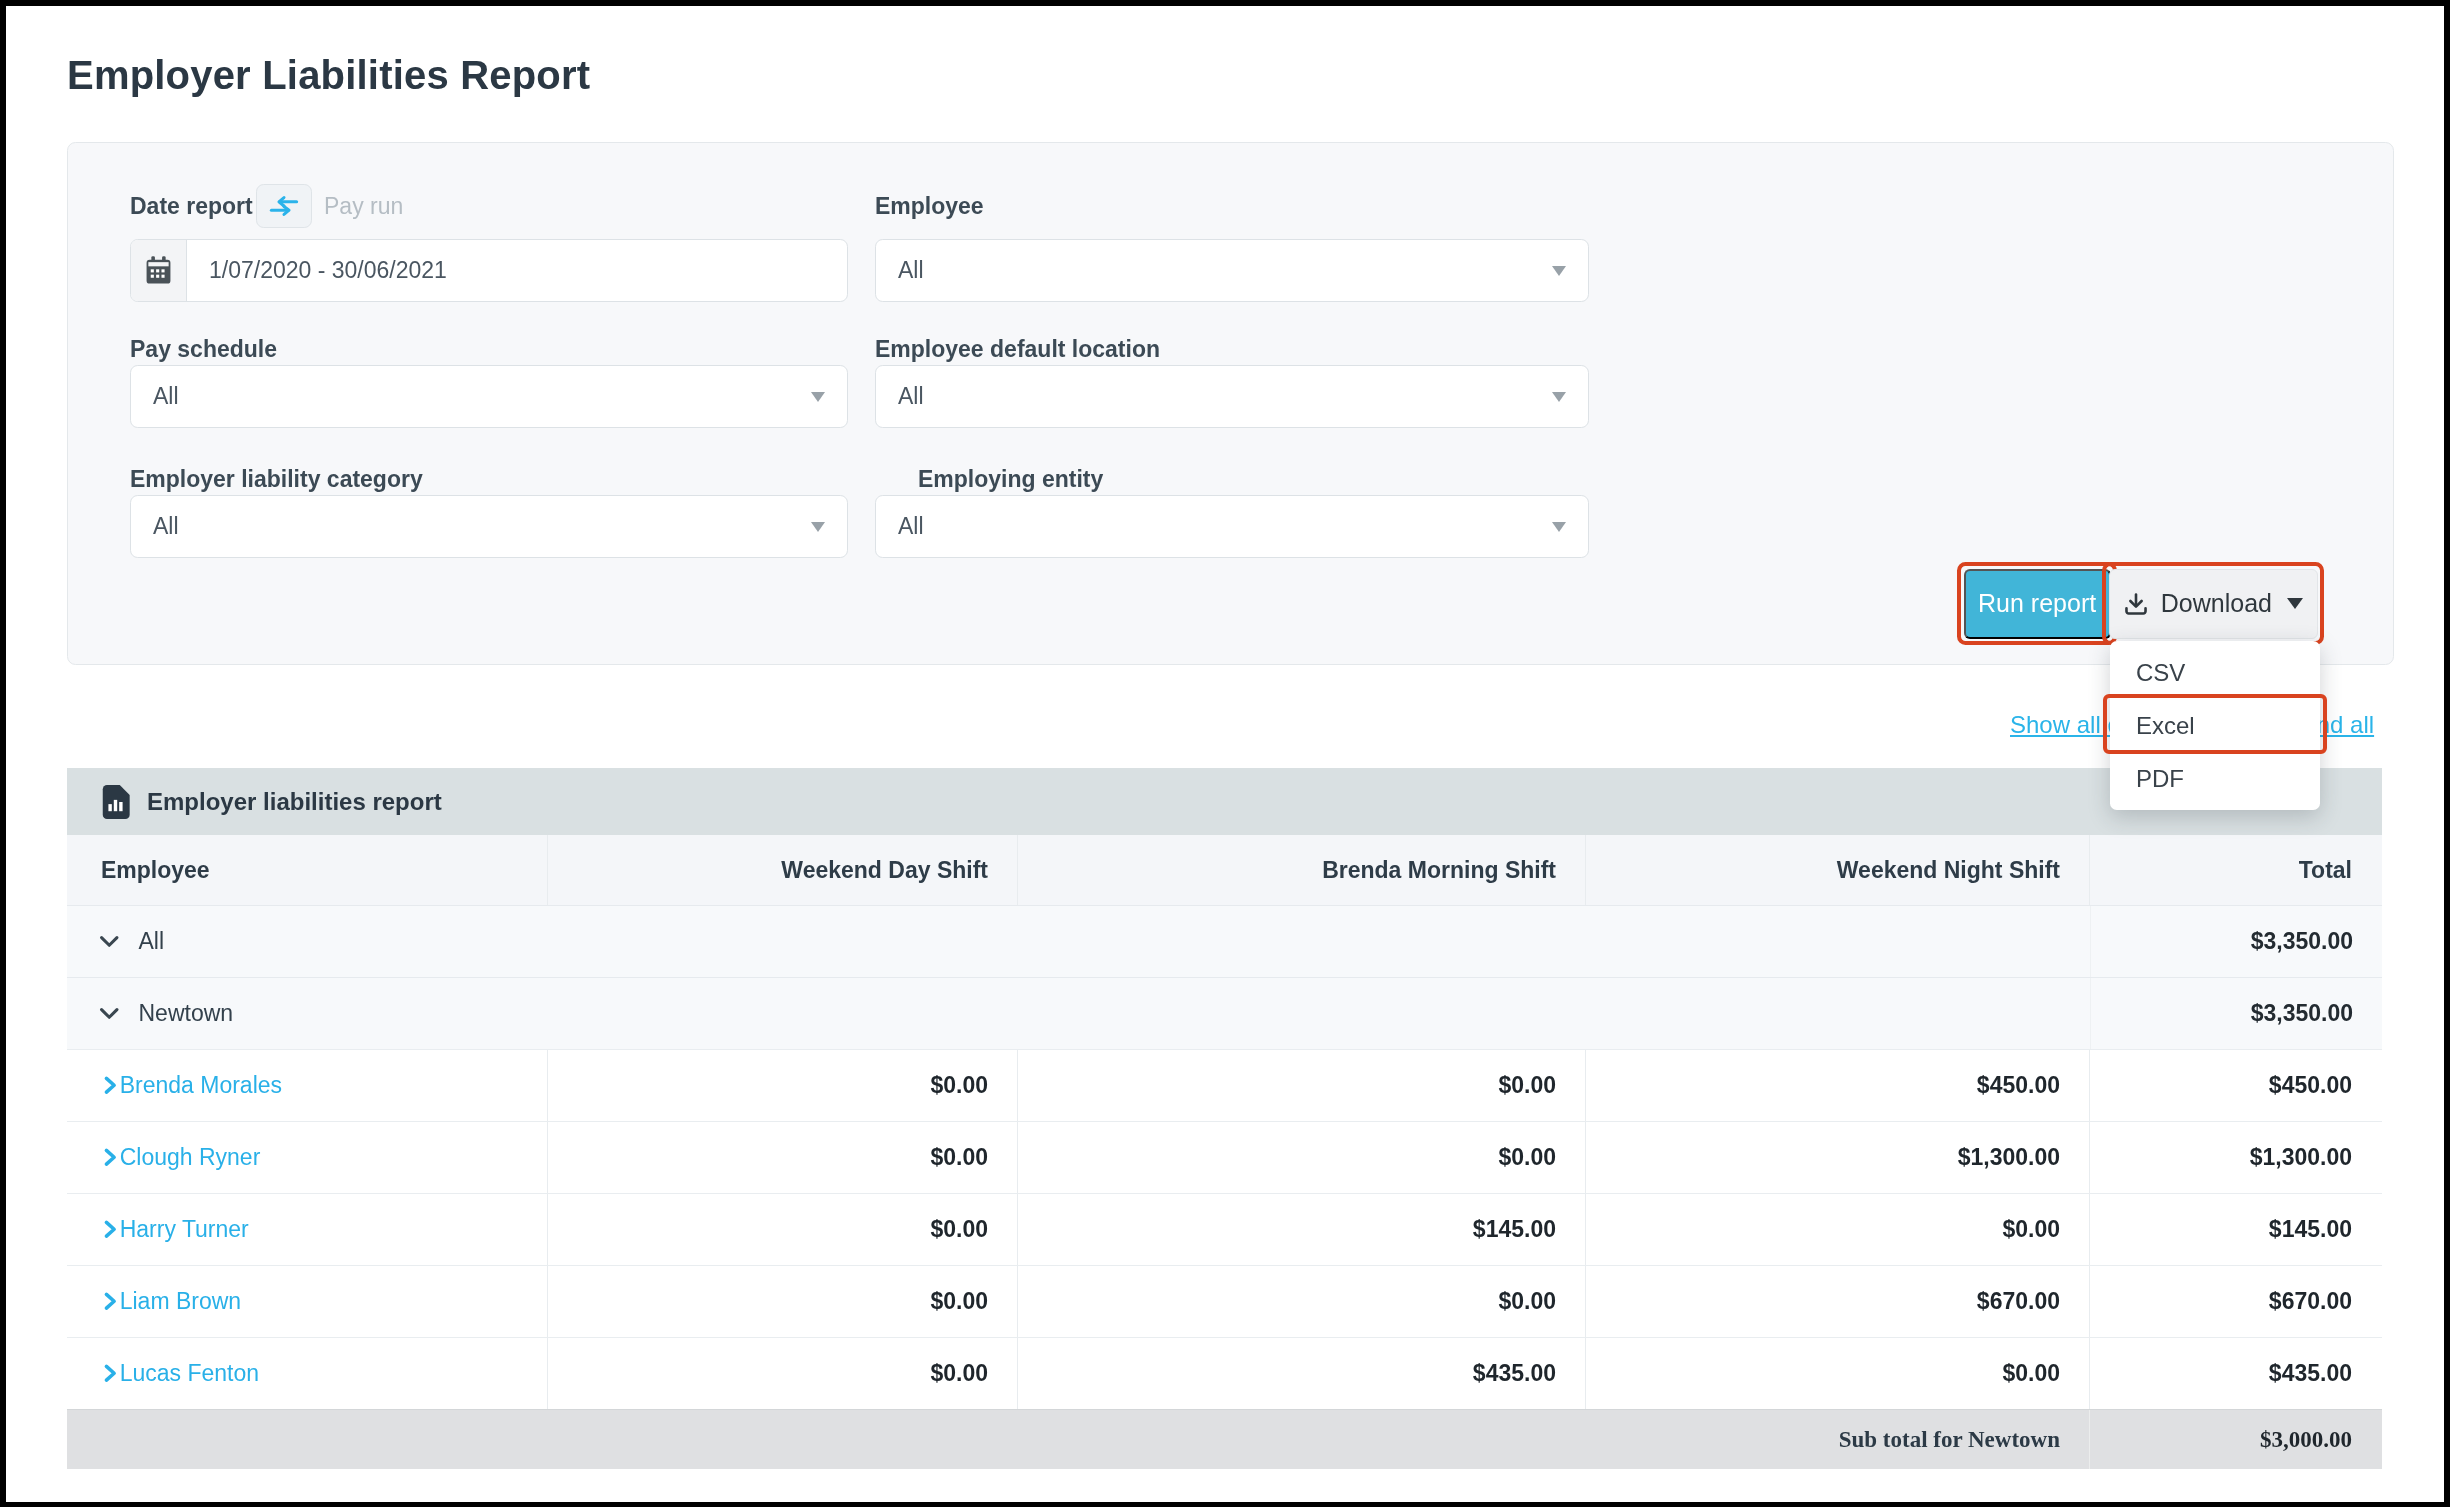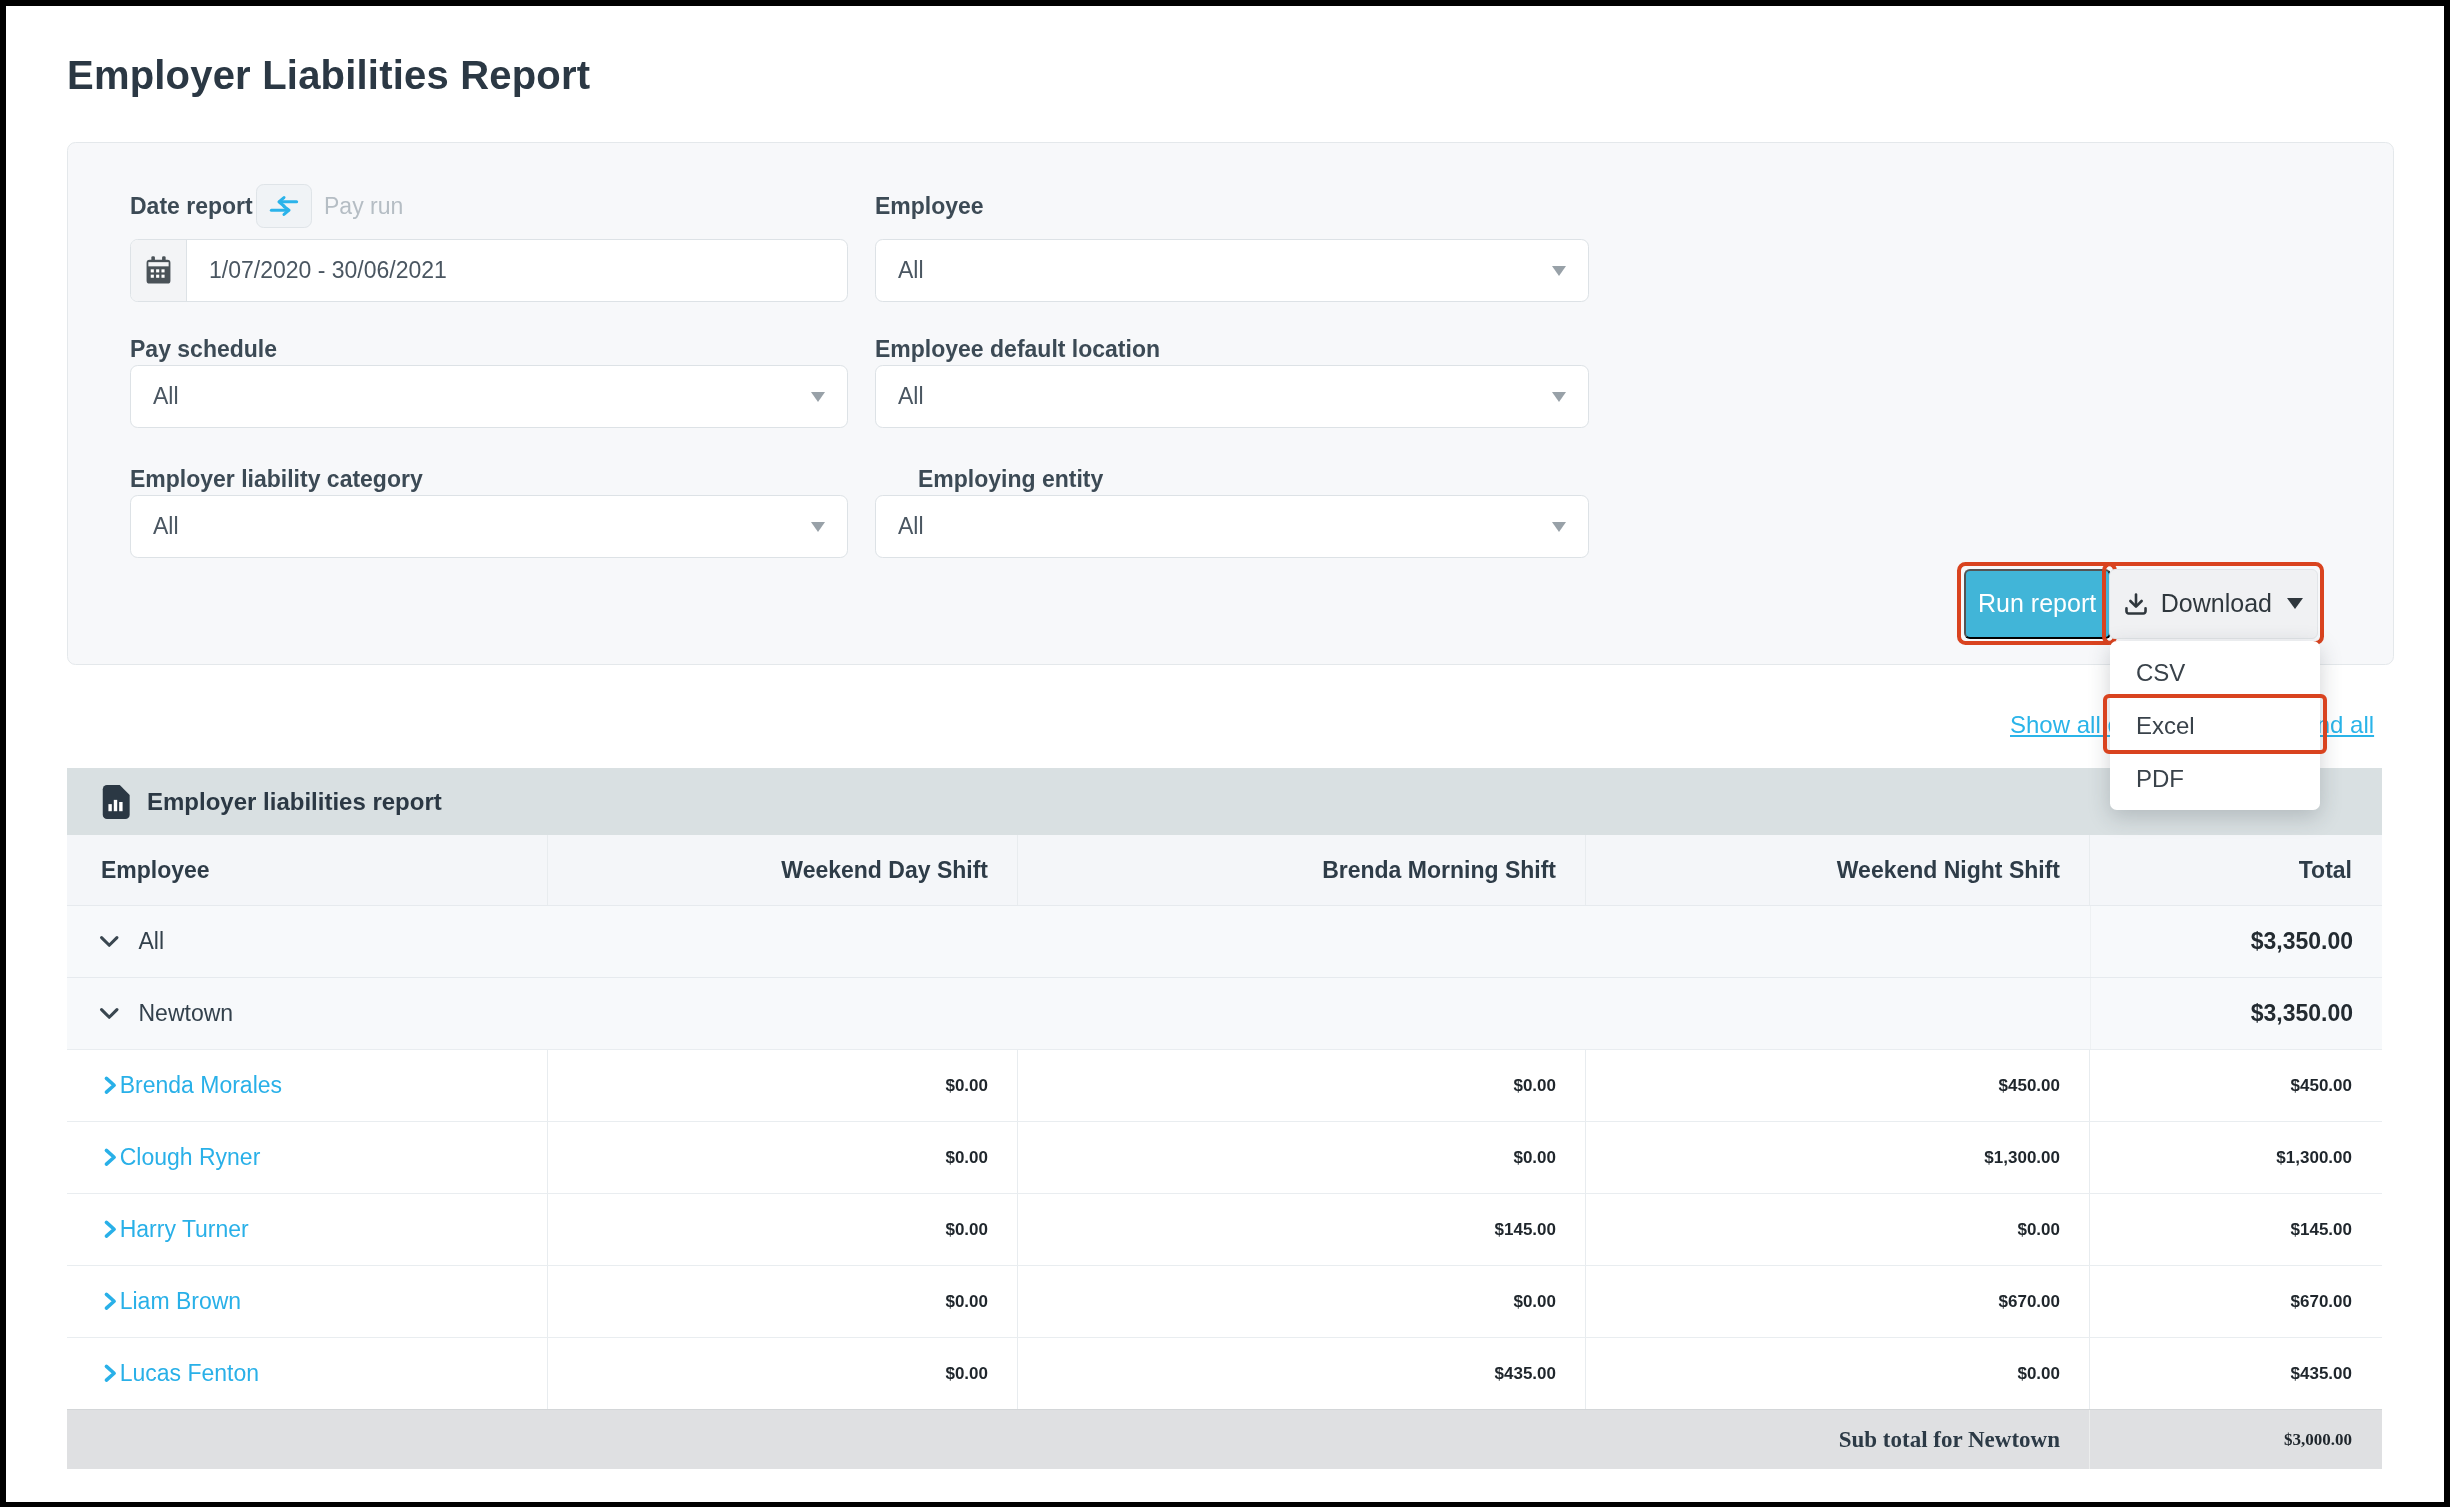--- a/index.html
+++ b/index.html
@@ -58,21 +58,21 @@
   .cell.name { padding-left:34px; }
   .group-row { height:72px; background:#f7f9fb; border-top:0.9px solid #e6eaee; display:flex; }
   .group-main { flex:0 0 2023px; display:flex; align-items:center; padding-left:32px; gap:19px;
                 font-size:23px; color:#33414c; cursor:pointer; }
   .group-total { flex:0 0 292px; display:flex; align-items:center; justify-content:flex-end;
                  padding-right:29px; font-size:23px; font-weight:600; color:#232b31; border-left:0.9px solid #eef1f3; }
   .body-row { height:72px; background:#fff; border-top:0.9px solid #e9edf0; }
   .body-row .cell { display:flex; align-items:center; }
   .emp-cell { gap:3px; padding-left:36px; cursor:pointer;text-align:right; }
   .emp-name { font-size:23px; color:#29b0e8; }
-  .money { font-size:17px; font-weight:700; color:#1f262c; }
+  .money { font-size:23px; font-weight:700; color:#1f262c; }
   .subtotal-row { height:60px; background:#dfe0e2; border-top:0.9px solid #d3d6d8;font-family:Liberation Serif, serif; }
   .subtotal-row .cell { display:flex; align-items:center; border-left-color:#eceded; }
   .sub-label { font-size:23px; font-weight:600; color:#2c3a46; }
   .icon-flex { display:flex; align-items:center; justify-content:center; }
 </style>
 </head>
 <body>
 
 <div class="page">
 

